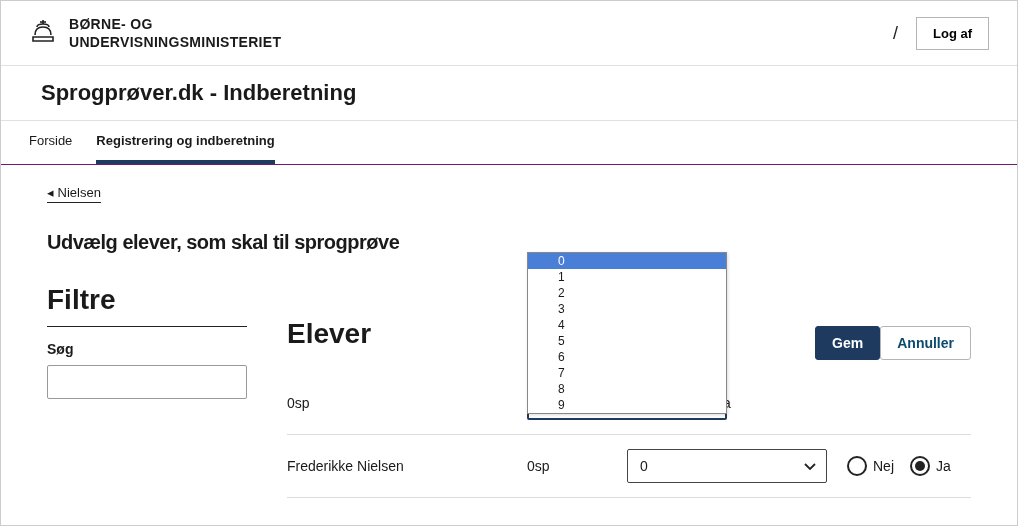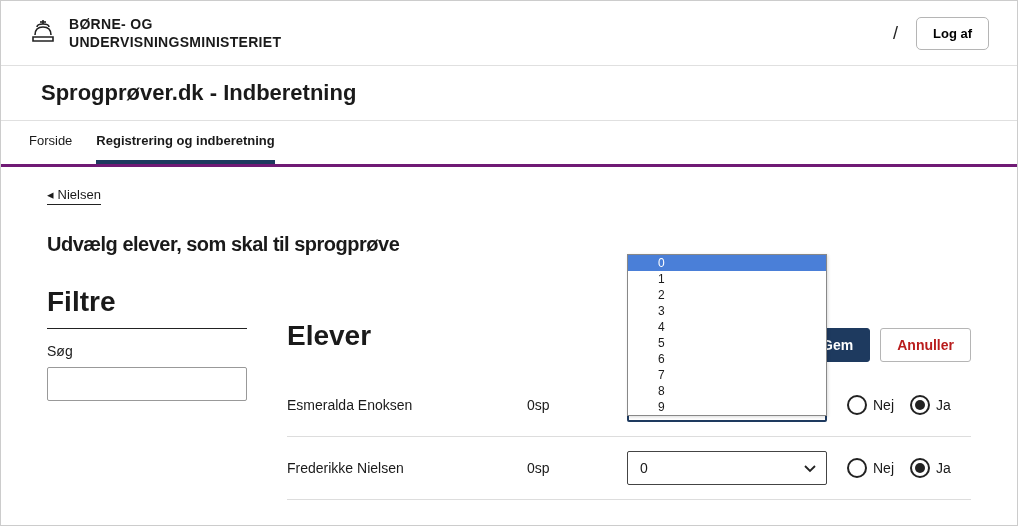--- a/index.html
+++ b/index.html
@@ -22,31 +22,31 @@
     .brand { display: flex; align-items: center; gap: 12px; }
     .brand-text { font-weight: 700; font-size: 14px; letter-spacing: 0.3px; line-height: 1.3; }
     .topbar-right { display: flex; align-items: center; gap: 18px; }
     .slash { font-size: 18px; color: #222; }
     .logout-btn {
       border: 1px solid #b5b5b5;
       background: #fff;
       padding: 8px 16px;
       font-weight: 700;
       font-size: 13px;
-      border-radius: 5px;
+      border-radius: 0;
       cursor: pointer;
     }
     .titlebar {
       padding: 14px 40px;
       border-bottom: 1px solid #e0e0e0;
     }
     .titlebar h1 { font-size: 22px; font-weight: 700; }
     .tabs {
       padding: 0 28px;
-      border-bottom: 3px solid #701a75;
+      border-bottom: 1px solid #701a75;
       display: flex;
       gap: 24px;
     }
     .tab {
       padding: 12px 0;
       font-size: 13px;
       cursor: pointer;
       border-bottom: 4px solid transparent;
     }
     .tab.active { font-weight: 700; border-bottom-color: #1e3a5f; text-align: center; }
@@ -63,40 +63,40 @@
     .page-heading {
       font-size: 20px;
       font-weight: 800;
       margin: 28px 0 30px 0;
       letter-spacing: -0.5px;
     }
     .layout { display: flex; gap: 40px; }
     .filters { width: 200px; }
     .section-title { font-size: 28px; font-weight: 700; margin-bottom: 10px; }
     .filters hr { border: none; border-top: 1px solid #222; margin-bottom: 14px; }
-    .label { font-size: 14px; font-weight: 400; margin-bottom: 8px; display: block; }
+    .label { font-size: 14px; font-weight: 700; margin-bottom: 8px; display: block; }
     .search-input {
       width: 100%;
       border: 1px solid #999;
       padding: 8px;
       font-size: 14px;
       border-radius: 2px;
     }
     .students { flex: 1; }
     .students-header { display: flex; justify-content: space-between; align-items: flex-end; margin-bottom: 12px; }
-    .action-btns { display: flex; gap: 10px; margin-top: 42px; }
+    .action-btns { display: flex; margin-top: 42px; }
     .btn {
       padding: 8px 16px;
       font-weight: 700;
       font-size: 14px;
       border-radius: 3px;
       cursor: pointer;
     }
     .btn-primary { background: #1e3a5f; color: #fff; border: 1px solid #1e3a5f; }
-    .btn-secondary { background: #fff; color: #b91c1c; border: 1px solid #b5b5b5; }
+    .btn-secondary { background: #fff; color: #0c4a6e; border: 1px solid #b5b5b5; }
     .table { width: 100%; }
     .table-head, .table-row {
       display: grid;
       grid-template-columns: 240px 100px 220px 1fr;
       align-items: center;
       padding: 14px 0;
       border-bottom: 1px solid #ddd;
     }
     .table-head { font-weight: 700; font-size: 13px; }
     .table-row { font-size: 14px; }
@@ -201,21 +201,20 @@
         <div class="section-title">Elever</div>
         <div class="action-btns">
           <button class="btn btn-primary">Gem</button>
           <button class="btn btn-secondary">Annuller</button>
         </div>
       </div>
 
       <div class="table">
 
         <div class="table-row">
-          <div>Esmeralda Enoksen</div>
           <div>0sp</div>
           <div class="select-wrap">
 
             <div class="dropdown-list">
               <div class="dropdown-item highlighted">0</div>
               <div class="dropdown-item">1</div>
               <div class="dropdown-item">2</div>
               <div class="dropdown-item">3</div>
               <div class="dropdown-item">4</div>
               <div class="dropdown-item">5</div>

